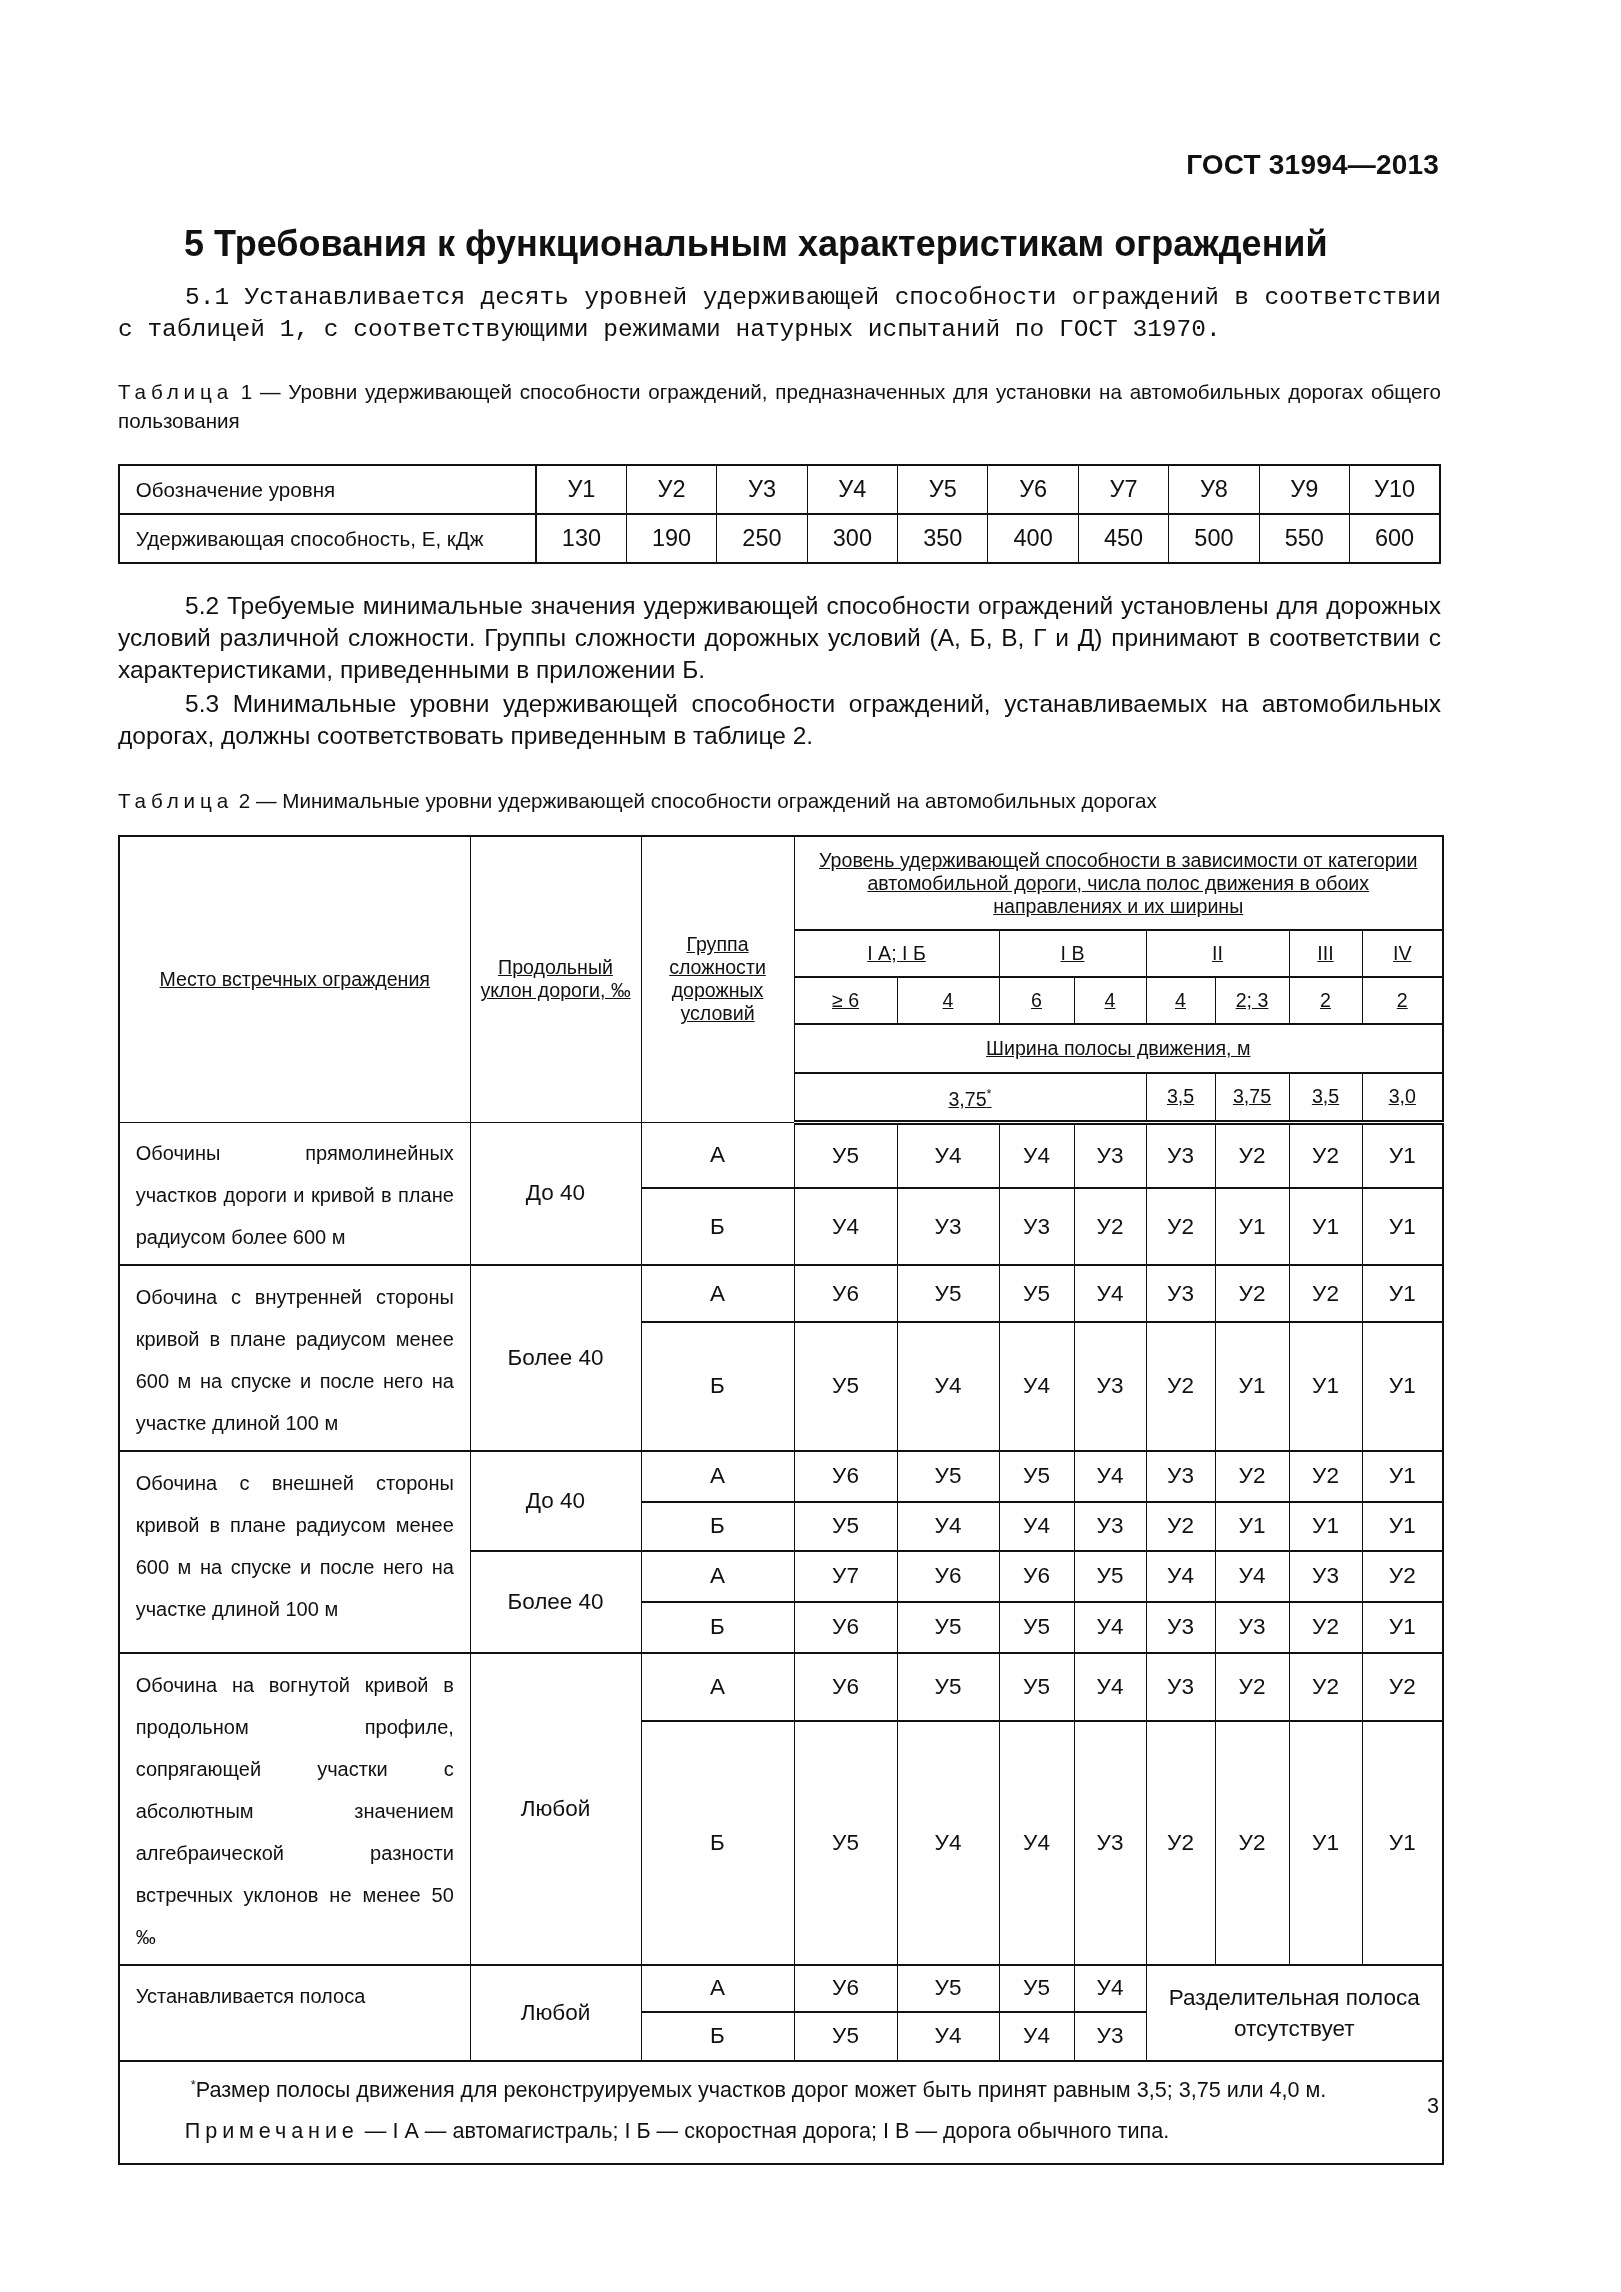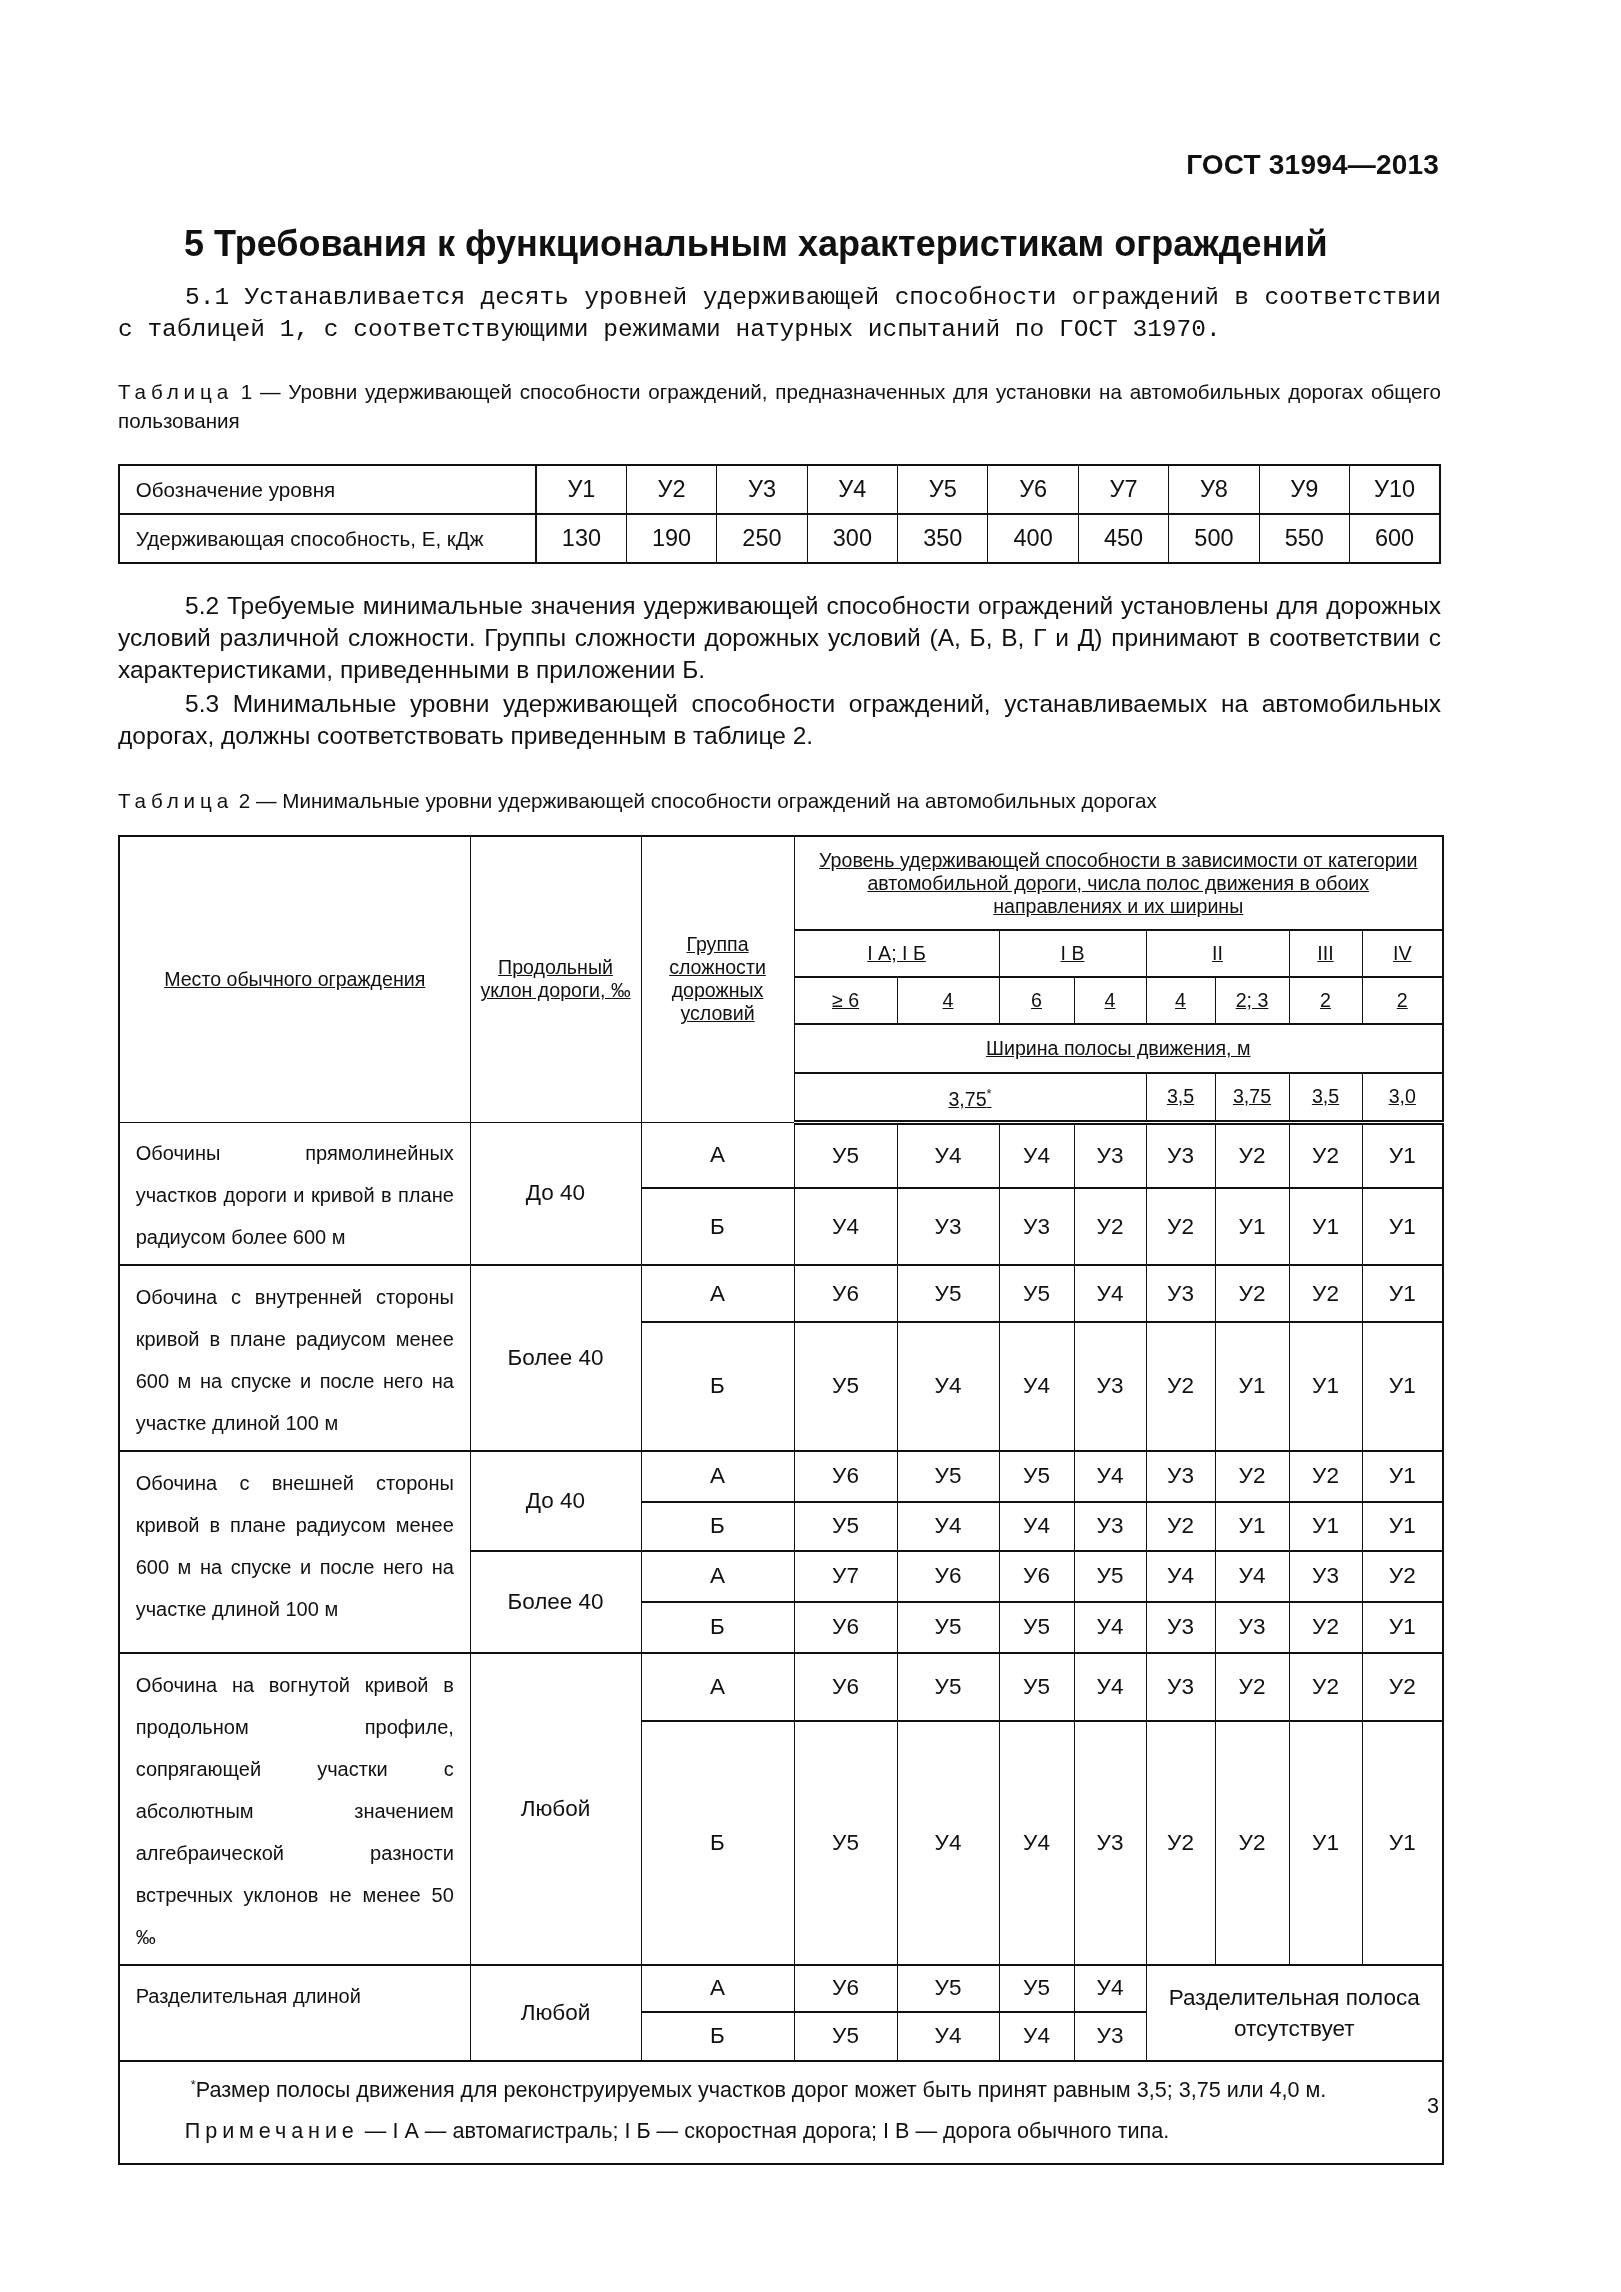--- a/index.html
+++ b/index.html
@@ -103,21 +103,21 @@
       <col style="width:75px">
       <col style="width:72px">
       <col style="width:69px">
       <col style="width:74px">
       <col style="width:73px">
       <col style="width:81px">
     </colgroup>
 
     <tbody>
         <tr style="height:94px;">
-      <td class="hdr" rowspan="5">Место обычного ограждения</td>
+      <td class="hdr" rowspan="5">Место встречных ограждения</td>
       <td class="hdr" rowspan="5">Продольный уклон дороги, ‰</td>
       <td class="hdr" rowspan="5">Группа сложности дорожных условий</td>
       <td class="hdr" colspan="8" style="padding:0 7.8px;">Уровень удерживающей способности в зависимости от категории автомобильной дороги, числа полос движения в обоих направлениях и их ширины</td>
     </tr>
     <tr style="height:47px;">
       <td class="hdr tb" colspan="2">I А; I Б</td>
       <td class="hdr tb" colspan="2">I В</td>
       <td class="hdr tb" colspan="2">II</td>
       <td class="hdr tb">III</td>
       <td class="hdr tb">IV</td>
@@ -260,21 +260,21 @@
       <td>У4</td>
       <td>У4</td>
       <td>У3</td>
       <td>У2</td>
       <td>У2</td>
       <td>У1</td>
       <td>У1</td>
     </tr>
 
     <tr class="thick-top" style="height:47px;">
-      <td class="place" rowspan="2" style="text-align:left;">Разделительная длиной</td>
+      <td class="place" rowspan="2" style="text-align:left;">Устанавливается полоса</td>
       <td rowspan="2">Любой</td>
       <td>А</td>
       <td>У6</td>
       <td>У5</td>
       <td>У5</td>
       <td>У4</td>
       <td rowspan="2" colspan="4" style="padding:0 19.6px; line-height:31px;">Разделительная полоса отсутствует</td>
     </tr>
     <tr style="height:49px;">
       <td class="tb">Б</td>

